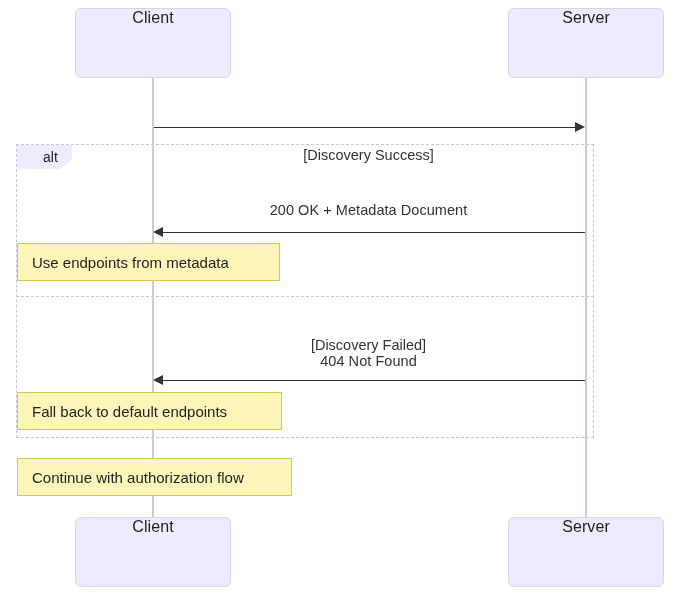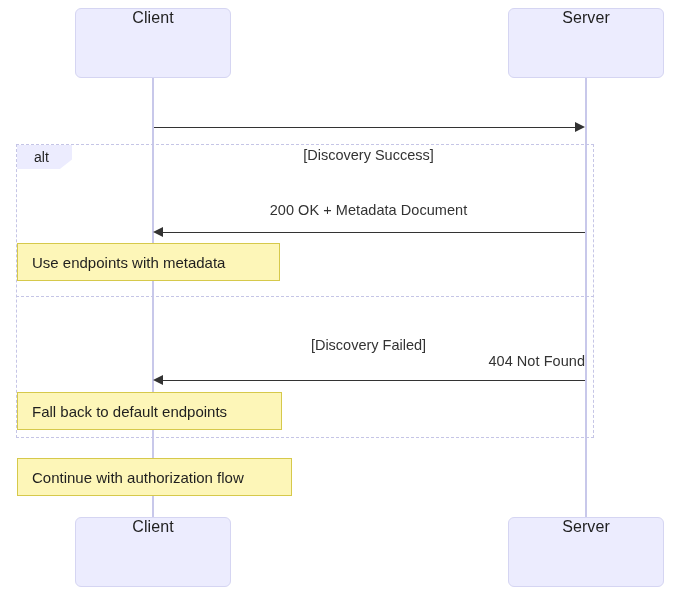--- a/index.html
+++ b/index.html
@@ -72,21 +72,21 @@
     position: absolute;
     left: 17px;
     top: 145px;
     width: 55px;
     height: 24px;
     background: #ececfe;
     color: #1f1f1f;
     font-size: 14px;
     display: flex;
     align-items: center;
-    padding-left: 17px;
+    padding-left: 26px;
     box-sizing: border-box;
     -webkit-clip-path: polygon(0 0, 100% 0, 100% 60%, 78% 100%, 0 100%);
     clip-path: polygon(0 0, 100% 0, 100% 60%, 78% 100%, 0 100%);
   }
 
   
   .msg-label {
     position: absolute;
     font-size: 14.5px;
     color: #333333;
@@ -168,26 +168,26 @@
     <span>alt</span>
   </div>
 
   <div class="cond-label" style="left:152px; top:147px; width:433px;">[Discovery Success]</div>
 
   <div class="msg-label" style="left:152px; top:202px; width:433px;">200 OK + Metadata Document</div>
   <div class="arrow-line" style="left:163px; top:232px; width:422px;"></div>
   <div class="arrow-head ah-left" style="left:153px; top:226.5px;"></div>
 
   <div class="note" style="left:17px; top:243px; width:263px; height:38px;">
-    <span>Use endpoints with metadata</span>
+    <span>Use endpoints from metadata</span>
   </div>
 
   <div class="cond-label" style="left:152px; top:305px; width:433px;margin-top:32px;">[Discovery Failed]</div>
 
-  <div class="msg-label" style="left:152px; top:353px; width:433px;text-align:right;">404 Not Found</div>
+  <div class="msg-label" style="left:152px; top:353px; width:433px;">404 Not Found</div>
   <div class="arrow-line" style="left:163px; top:380px; width:422px;"></div>
   <div class="arrow-head ah-left" style="left:153px; top:374.5px;"></div>
 
   <div class="note" style="left:17px; top:392px; width:265px; height:38px;">
     <span>Fall back to default endpoints</span>
   </div>
 
   <div class="note" style="left:17px; top:458px; width:275px; height:38px;">
     <span>Continue with authorization flow</span>
   </div>

